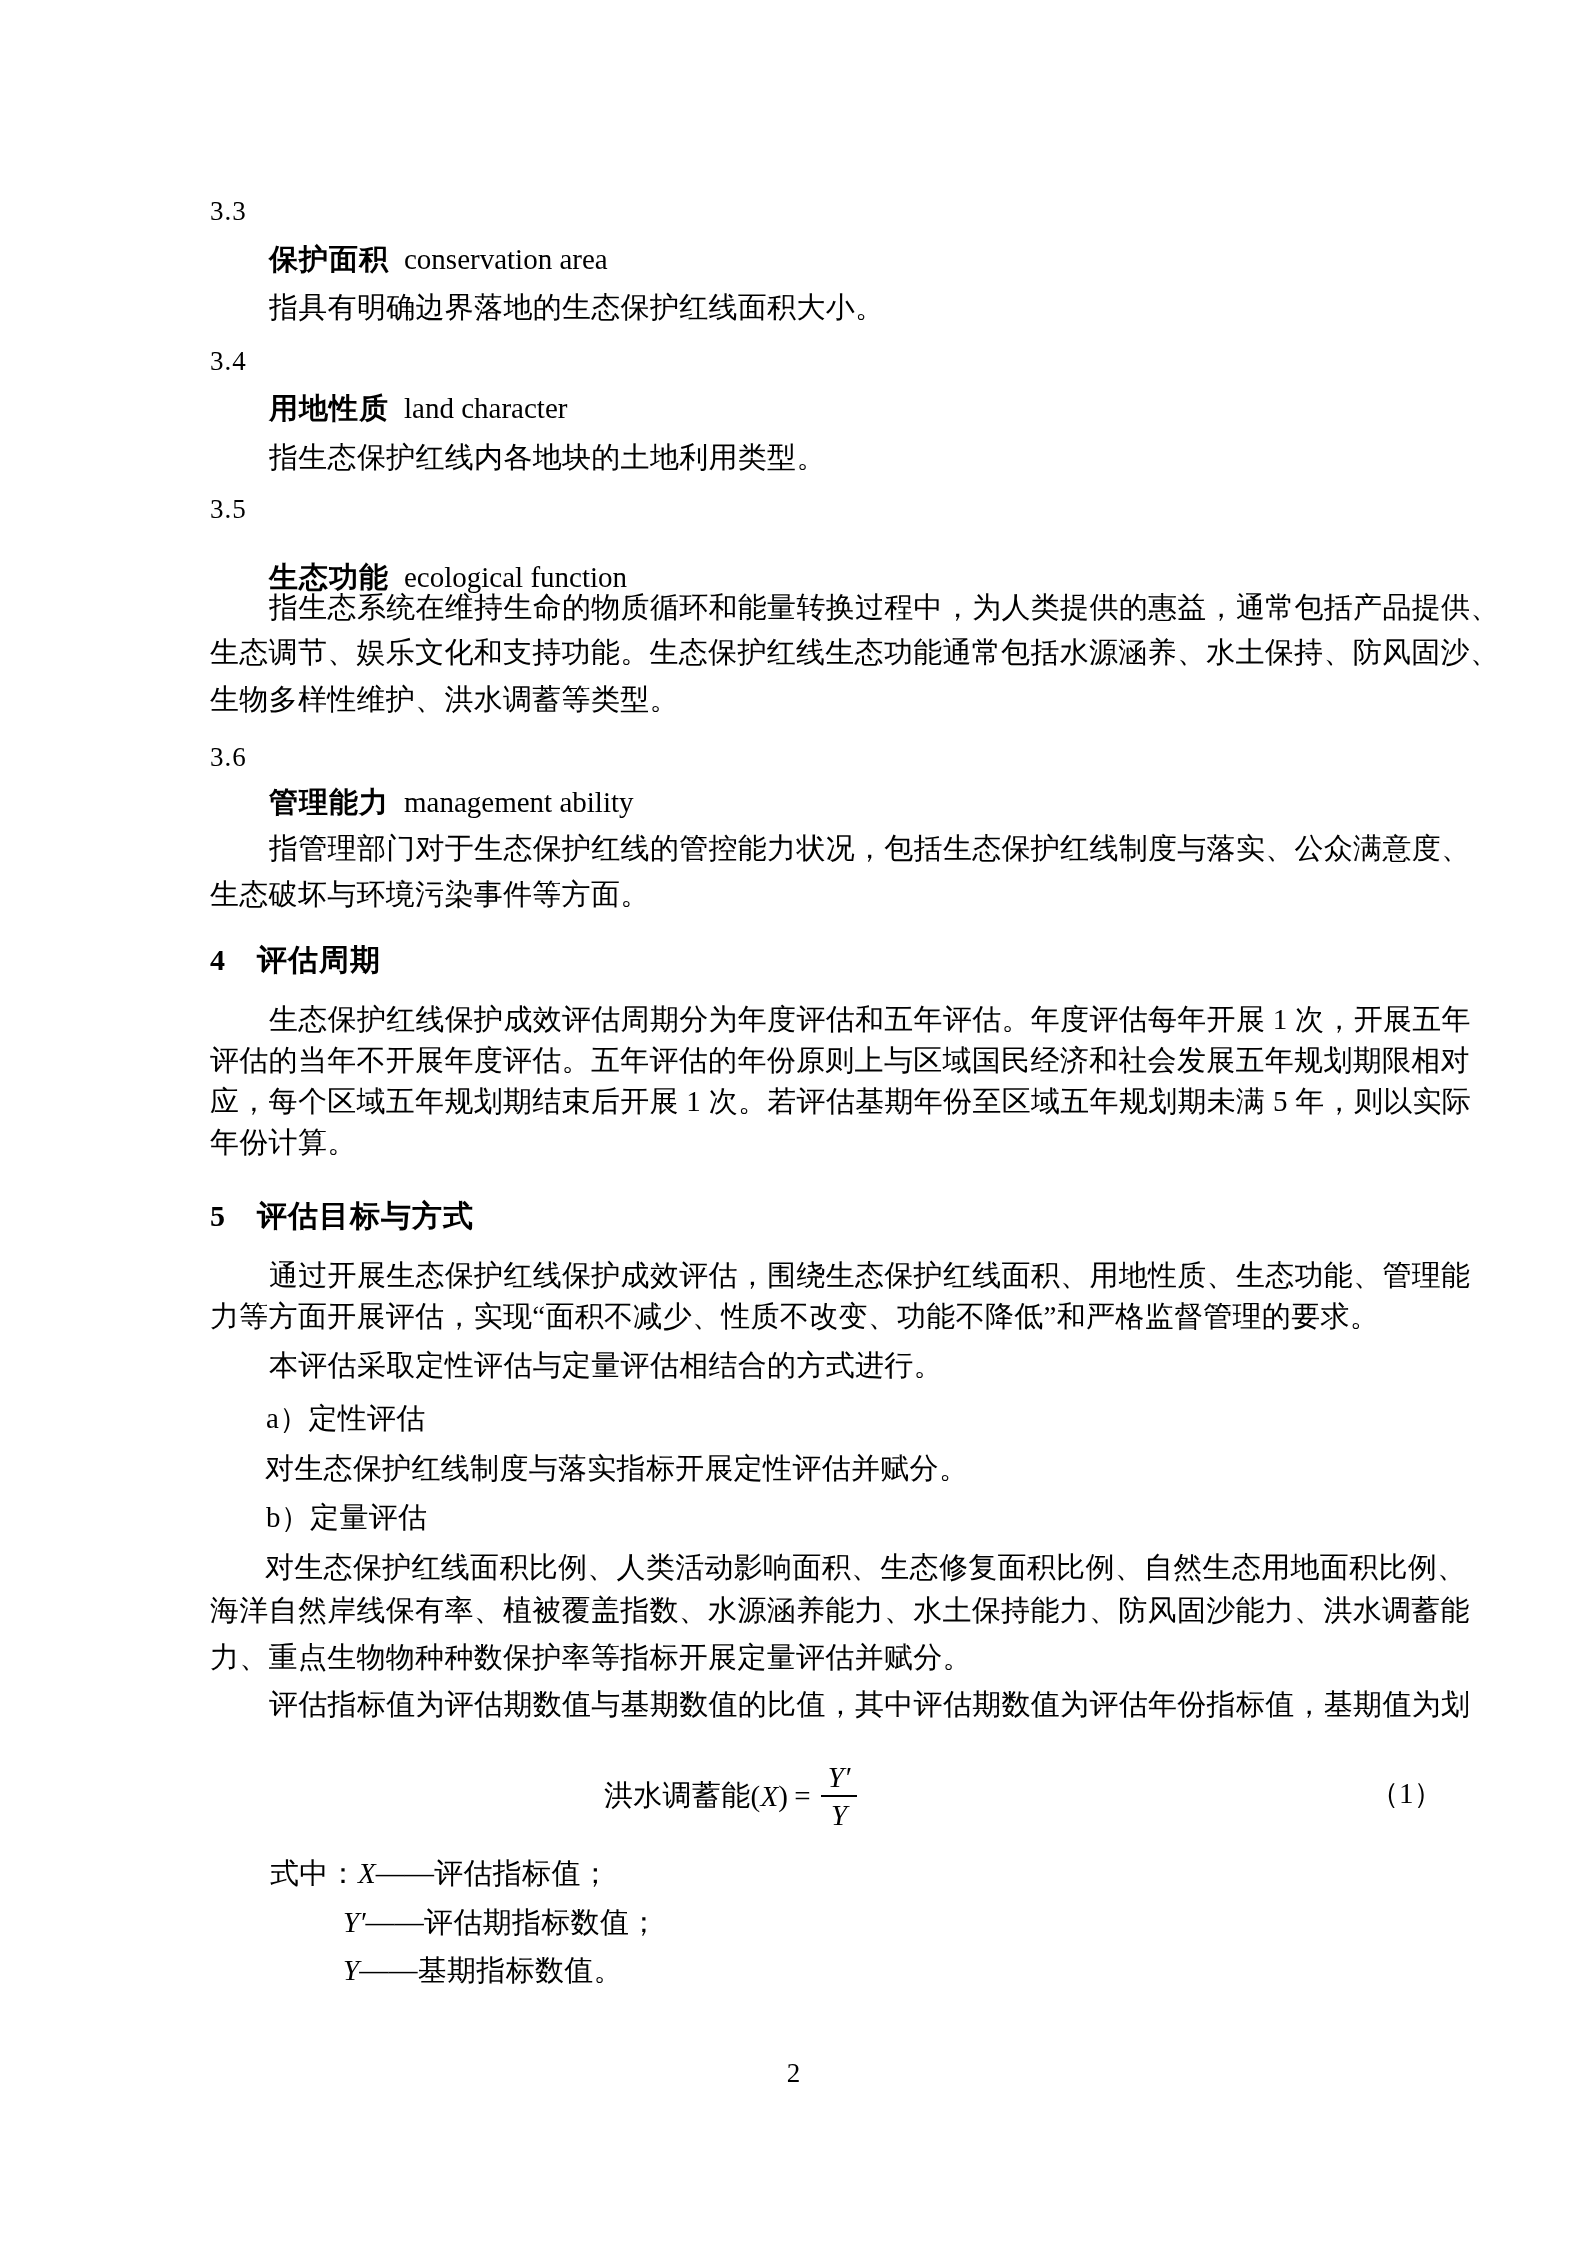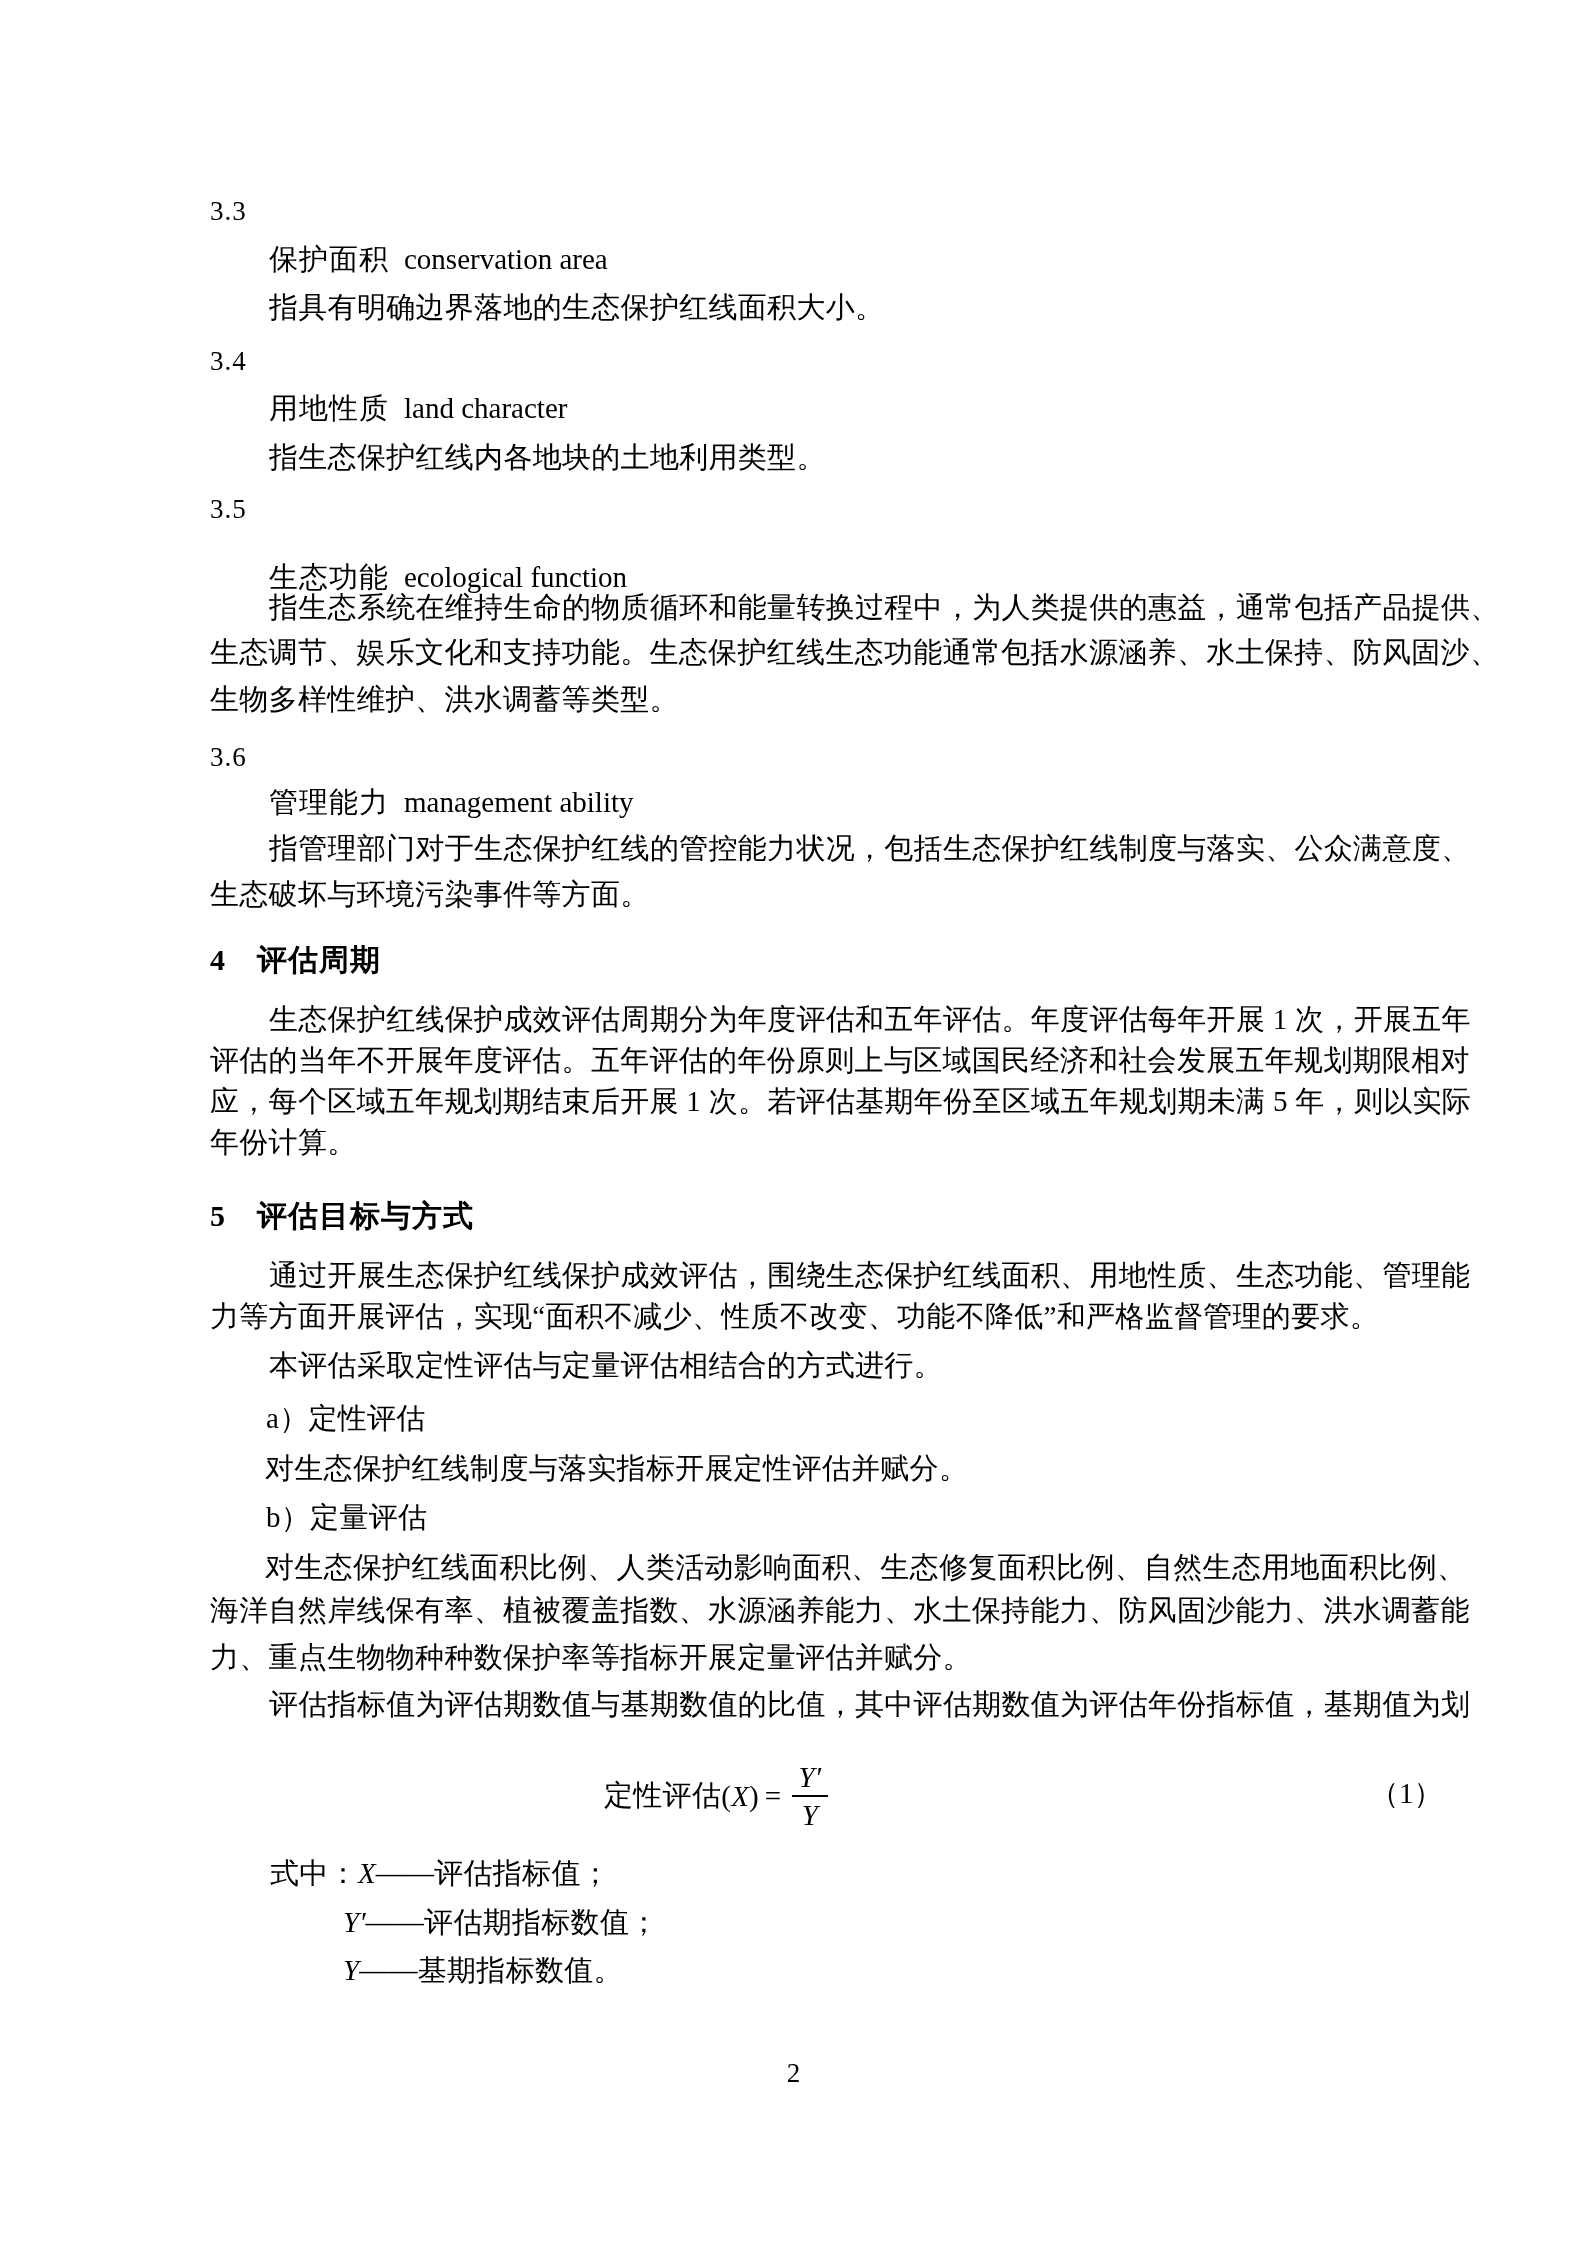--- a/index.html
+++ b/index.html
@@ -15,21 +15,21 @@
     position:absolute;
     white-space:nowrap;
     font-size:29px;
     line-height:1.15;
     letter-spacing:0.3px;
     margin-left:25px;
   }
   .num{font-size:27px;letter-spacing:1px;}
   .term-zh{
     font-family:"Liberation Sans","DejaVu Sans",sans-serif;
-    font-weight:400;
+    font-weight:700;
     letter-spacing:1px;
   }
   .term-en{margin-left:15px;letter-spacing:0;}
   .heading{
     font-family:"Liberation Sans","DejaVu Sans",sans-serif;
     font-weight:700;
     font-size:30px;
     letter-spacing:1px;
   }
   .heading .hnum{
@@ -120,21 +120,21 @@
   <div class="ln" style="top:1402px;left:241px">a）定性评估</div>
   <div class="ln" style="top:1452px;left:240px">对生态保护红线制度与落实指标开展定性评估并赋分。</div>
   <div class="ln" style="top:1501px;left:241px">b）定量评估</div>
   <div class="ln" style="top:1551px;left:240px">对生态保护红线面积比例、人类活动影响面积、生态修复面积比例、自然生态用地面积比例、</div>
   <div class="ln" style="top:1594px;left:185px">海洋自然岸线保有率、植被覆盖指数、水源涵养能力、水土保持能力、防风固沙能力、洪水调蓄能</div>
   <div class="ln" style="top:1641px;left:185px">力、重点生物物种种数保护率等指标开展定量评估并赋分。</div>
 
   <div class="ln" style="top:1688px;left:244px">评估指标值为评估期数值与基期数值的比值，其中评估期数值为评估年份指标值，基期值为划</div>
 
   <div class="formula-row" style="top:1762px;left:604px">
-    <span>定性评估</span>
+    <span>洪水调蓄能</span>
       <span>(</span>
       <span class="it">X</span>
       <span>)</span>
     <span class="f-eq">=</span>
     <span class="frac">
       <span class="frac-num it">Y′</span>
       <span class="frac-den it">Y</span>
     </span>
   </div>
   <div class="ln f-tag" style="top:1777px;left:1345px">（1）</div>

